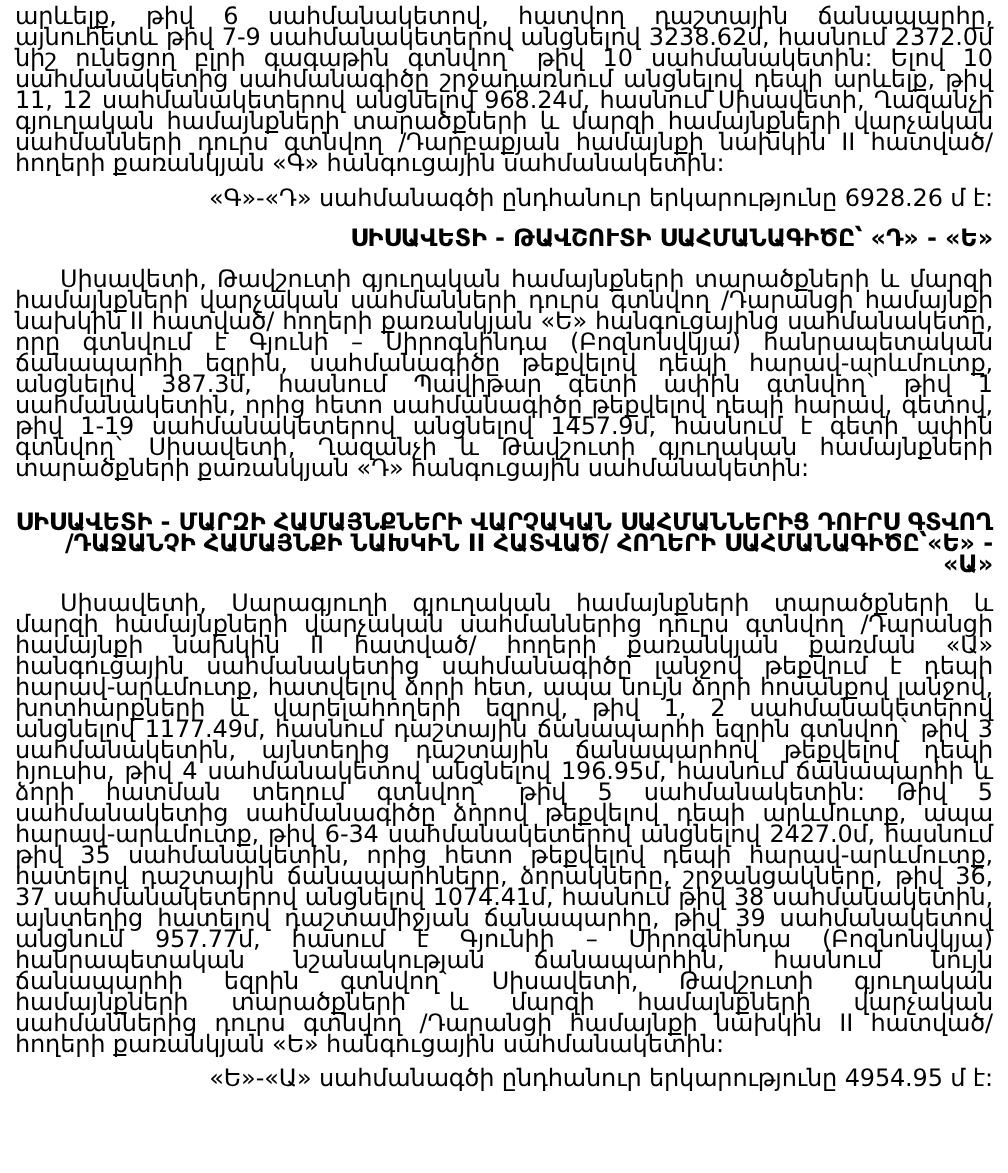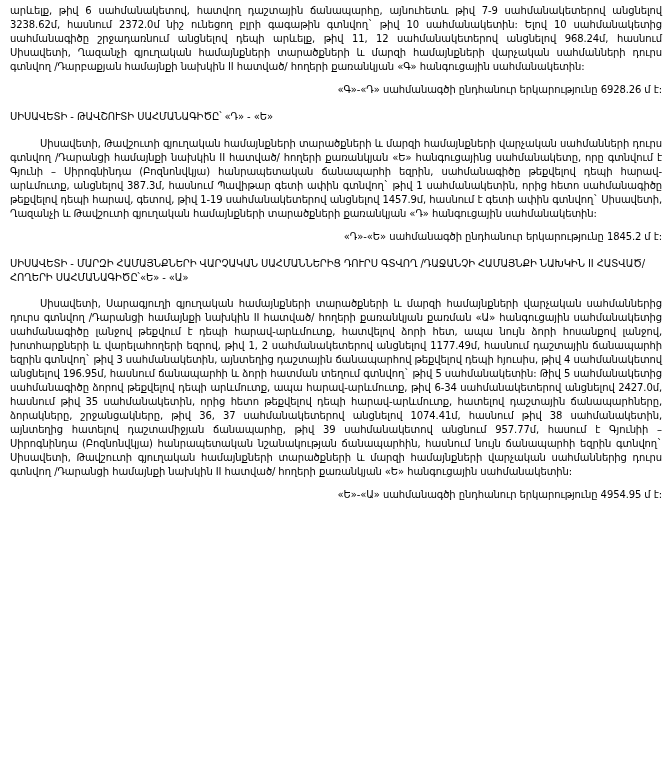--- a/index.html
+++ b/index.html
@@ -20,36 +20,36 @@
     position: relative;
     padding: 0;
     box-sizing: border-box;
   }
   .doc {
     padding: 4px 10px 0 10px;
     box-sizing: border-box;
   }
   p {
     margin: 0 0 0 0;
-    font-size: 10px;
+    font-size: 16px;
     line-height: 14.0px;
     text-align: justify;
     text-justify: inter-word;
     letter-spacing: -0.1px;
   }
   p.body {
     text-indent: 30px;
   }
   p.cont {
     text-indent: 0;
   }
   p.heading {
-    text-align: left;
+    text-align: right;
     text-indent: 0;
-    font-weight: normal;
+    font-weight: bold;
   }
   p.sum {
     text-indent: 30px;
     text-align: right;
   }
   .spacer-1 { height: 9px; }
   .spacer-2 { height: 13px; }
   .spacer-3 { height: 12px; }
 </style>
 </head>
@@ -63,21 +63,20 @@
     <div class="spacer-1"></div>
     <p class="sum">«Գ»-«Դ»  սահմանագծի ընդհանուր երկարությունը 6928.26 մ է:</p>
 
     <div class="spacer-2"></div>
     <p class="heading">ՍԻՍԱՎԵՏԻ - ԹԱՎՇՈՒՏԻ ՍԱՀՄԱՆԱԳԻԾԸ՝ «Դ» - «Ե»</p>
 
     <div class="spacer-2"></div>
     <p class="body">Սիսավետի, Թավշուտի գյուղական համայնքների տարածքների և մարզի համայնքների վարչական սահմանների դուրս գտնվող /Դարանցի համայնքի նախկին II հատված/ հողերի քառանկյան «Ե» հանգուցայինց սահմանակետը, որը գտնվում է Գյունի – Սիրոգնինդա (Բոզնոնվկյա) հանրապետական ճանապարհի եզրին, սահմանագիծը թեքվելով դեպի հարավ-արևմուտք, անցնելով 387.3մ, հասնում Պավիթար գետի ափին գտնվող` թիվ 1 սահմանակետին, որից հետո սահմանագիծը թեքվելով դեպի հարավ, գետով, թիվ  1-19  սահմանակետերով  անցնելով  1457.9մ, հասնում է գետի ափին գտնվող` Սիսավետի, Ղազանչի և Թավշուտի գյուղական  համայնքների տարածքների քառանկյան «Դ» հանգուցային սահմանակետին:</p>
 
     <div class="spacer-1"></div>
-    <p class="sum">«Դ»-«Ե» սահմանագծի ընդհանուր երկարությունը 1845.2 մ է:</p>
 
     <div class="spacer-2"></div>
     <p class="heading">ՍԻՍԱՎԵՏԻ - ՄԱՐԶԻ ՀԱՄԱՅՆՔՆԵՐԻ ՎԱՐՉԱԿԱՆ ՍԱՀՄԱՆՆԵՐԻՑ ԴՈՒՐՍ ԳՏՎՈՂ /ԴԱՋԱՆՉԻ ՀԱՄԱՅՆՔԻ ՆԱԽԿԻՆ II ՀԱՏՎԱԾ/ ՀՈՂԵՐԻ  ՍԱՀՄԱՆԱԳԻԾԸ՝«Ե» - «Ա»</p>
 
     <div class="spacer-3"></div>
     <p class="body">Սիսավետի, Սարագյուղի գյուղական    համայնքների տարածքների և մարզի համայնքների վարչական սահմաններից դուրս գտնվող /Դարանցի համայնքի նախկին II հատված/   հողերի   քառանկյան   քառման   «Ա»   հանգուցային   սահմանակետից սահմանագիծը լանջով թեքվում է դեպի հարավ-արևմուտք, հատվելով ձորի հետ, ապա նույն ձորի  հոսանքով  լանջով, խոտհարքների  և  վարելահողերի  եզրով,  թիվ  1,  2 սահմանակետերով անցնելով 1177.49մ, հասնում դաշտային ճանապարհի եզրին գտնվող` թիվ 3 սահմանակետին, այնտեղից դաշտային ճանապարհով թեքվելով դեպի հյուսիս, թիվ 4 սահմանակետով  անցնելով   196.95մ, հասնում ճանապարհի և ձորի հատման տեղում գտնվող` թիվ 5 սահմանակետին: Թիվ 5 սահմանակետից սահմանագիծը ձորով թեքվելով դեպի արևմուտք, ապա հարավ-արևմուտք, թիվ 6-34 սահմանակետերով անցնելով 2427.0մ, հասնում թիվ 35 սահմանակետին, որից հետո թեքվելով դեպի հարավ-արևմուտք, հատելով դաշտային ճանապարհները, ձորակները, շրջանցակները, թիվ 36, 37 սահմանակետերով անցնելով 1074.41մ, հասնում թիվ 38 սահմանակետին, այնտեղից հատելով դաշտամիջյան ճանապարհը, թիվ 39 սահմանակետով անցնում 957.77մ, հասում է Գյունիի – Սիրոգնինդա (Բոզնոնվկյա) հանրապետական նշանակության ճանապարհին, հասնում նույն ճանապարհի եզրին գտնվող` Սիսավետի, Թավշուտի գյուղական համայնքների տարածքների և մարզի համայնքների վարչական սահմաններից դուրս գտնվող /Դարանցի համայնքի նախկին II հատված/ հողերի քառանկյան «Ե» հանգուցային սահմանակետին:</p>
 
     <div class="spacer-1"></div>
     <p class="sum">«Ե»-«Ա» սահմանագծի ընդհանուր երկարությունը 4954.95 մ է:</p>
 

